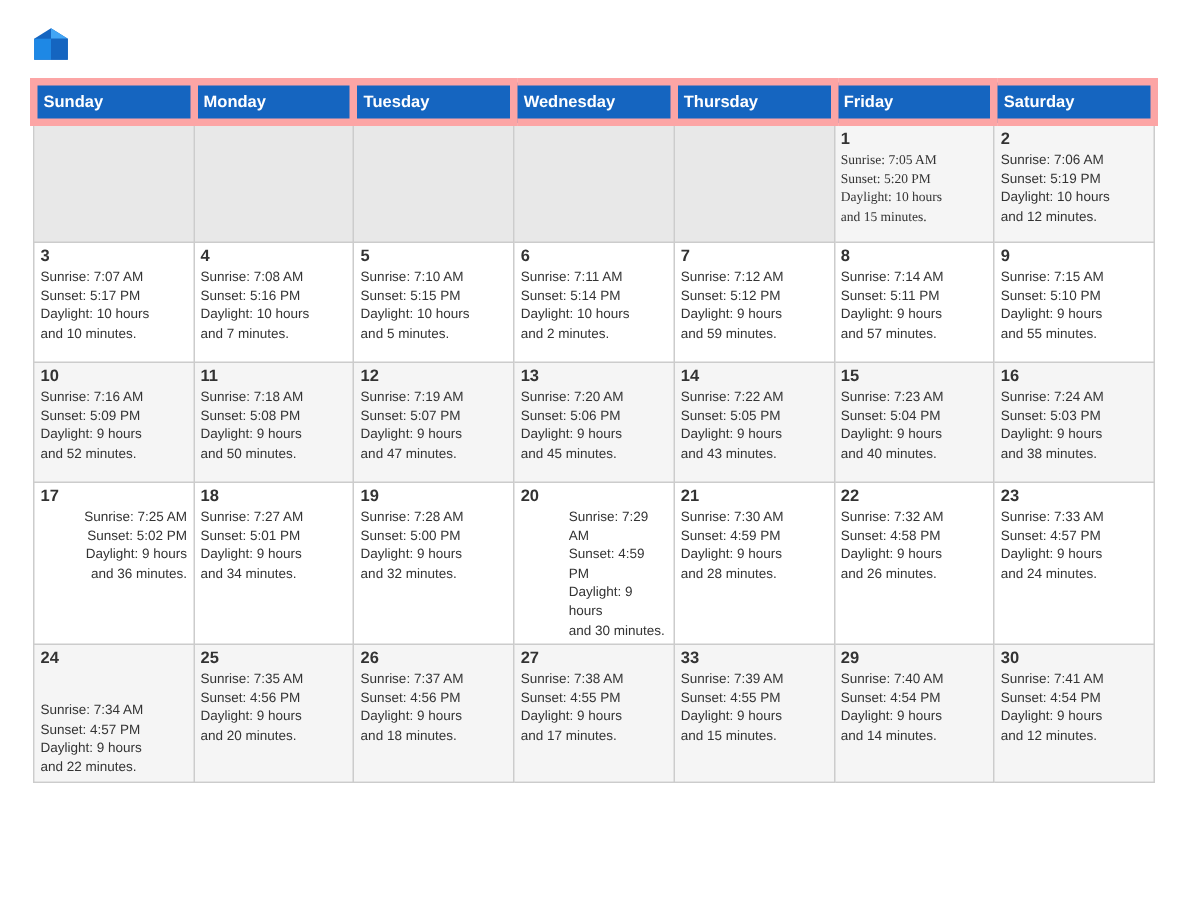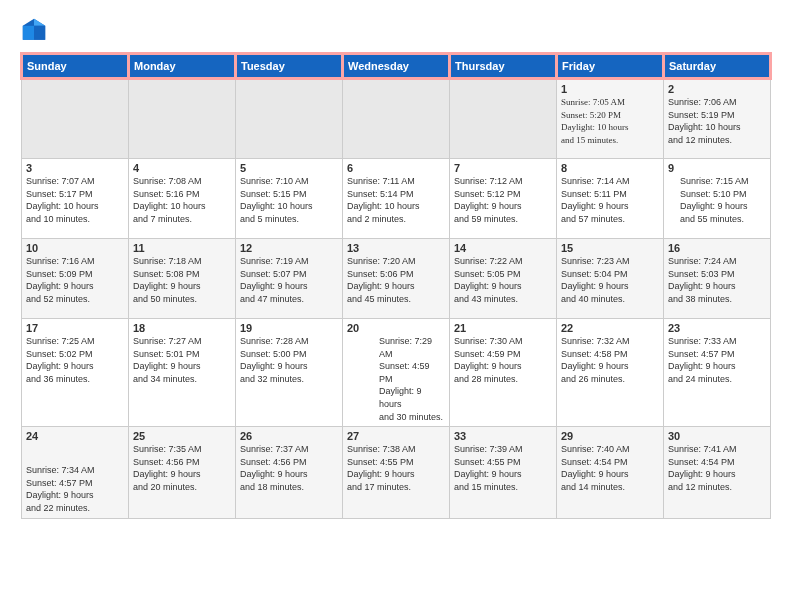--- a/index.html
+++ b/index.html
@@ -56,21 +56,21 @@
       border-collapse: collapse;
       table-layout: fixed;
     }
     thead tr th {
       background-color: #1565c0;
       color: #fff;
       font-size: 11px;
       font-weight: bold;
       padding: 5px 4px;
       text-align: left;
-      border: 3px solid #fca5a5;
+      border: 5px solid #fca5a5;
     }
     tbody tr td {
       vertical-align: top;
       font-size: 9.5px;
       color: #333;
       border: 1px solid #ccc;
       padding: 3px 4px;
       height: 80px;
     }
     tbody tr:nth-child(odd) td {
@@ -189,21 +189,21 @@
           </td>
           <td>
             <span class="day-num">8</span>
             <div class="day-info" style="white-space: pre-line;">Sunrise: 7:14 AM
 Sunset: 5:11 PM
 Daylight: 9 hours
 and 57 minutes.</div>
           </td>
           <td>
             <span class="day-num">9</span>
-            <div class="day-info" style="white-space: pre-line; margin-left: 12px;">Sunrise: 7:15 AM
+            <div class="day-info" style="white-space: pre-line;">Sunrise: 7:15 AM
 Sunset: 5:10 PM
 Daylight: 9 hours
 and 55 minutes.</div>
           </td>
         </tr>
         <tr>
           <td>
             <span class="day-num">10</span>
             <div class="day-info" style="white-space: pre-line;">Sunrise: 7:16 AM
 Sunset: 5:09 PM
@@ -249,21 +249,21 @@
             <span class="day-num">16</span>
             <div class="day-info" style="white-space: pre-line;">Sunrise: 7:24 AM
 Sunset: 5:03 PM
 Daylight: 9 hours
 and 38 minutes.</div>
           </td>
         </tr>
         <tr>
           <td>
             <span class="day-num">17</span>
-            <div class="day-info" style="white-space: pre-line;">Sunrise: 7:25 AM
+            <div class="day-info" style="white-space: pre-line; text-align: right;">Sunrise: 7:25 AM
 Sunset: 5:02 PM
 Daylight: 9 hours
 and 36 minutes.</div>
           </td>
           <td>
             <span class="day-num">18</span>
             <div class="day-info" style="white-space: pre-line;">Sunrise: 7:27 AM
 Sunset: 5:01 PM
 Daylight: 9 hours
 and 34 minutes.</div>

